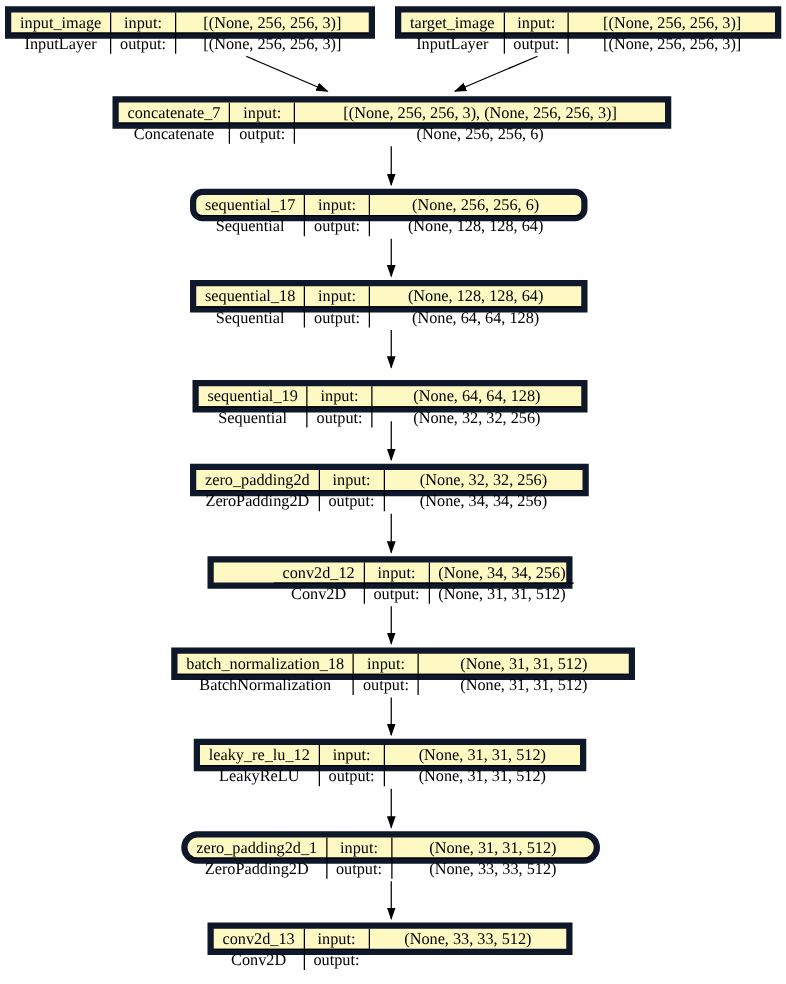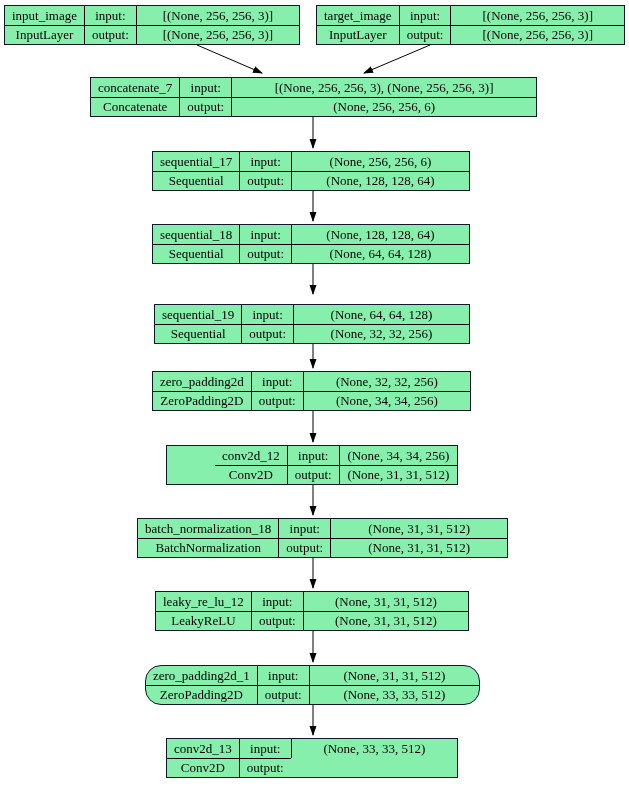--- a/index.html
+++ b/index.html
@@ -10,40 +10,40 @@
     font-family:"Liberation Serif","DejaVu Serif",serif;
     font-size:13px;
     color:#000000;
     overflow:hidden;
   }
   .node{
     position:absolute;
     display:grid;
     grid-template-columns:max-content max-content 1fr;
     grid-template-rows:1fr 1fr;
-    height:40px;
+    height:26px;
     box-sizing:border-box;
-    background:#86efac;
-    border:1px solid #0f172a;
+    background:#fef9c3;
+    border:5px solid #0f172a;
   }
   .cell{
     display:flex;
     align-items:center;
     justify-content:center;
     padding:0 7px;
     white-space:nowrap;
     box-sizing:border-box;
   }
   .cell.c2,.cell.c3{border-left:1px solid #000000;}
   .cell.r2{border-top:1px solid #000000;}
   
   .n0{left:4px;top:5px;width:296px;}
   .n1{left:316px;top:5px;width:309px;}
   .n2{left:90px;top:77px;width:447px;}
-  .n3{left:152px;top:151px;width:318px;}
+  .n3{left:152px;top:151px;width:318px;border-radius:10px;}
   .n4{left:152px;top:224px;width:318px;}
   .n5{left:154px;top:304px;width:316px;}
   .n6{left:152px;top:371px;width:319px;}
   .n7{left:166px;top:445px;width:292px;padding-left:48px;}
   .n8{left:137px;top:518px;width:371px;}
   .n9{left:155px;top:591px;width:314px;}
   .n10{left:145px;top:665px;width:335px;border-radius:16px;}
   .n11{left:166px;top:738px;width:292px;}
   #edges{position:absolute;left:0;top:0;pointer-events:none;}
 </style>

